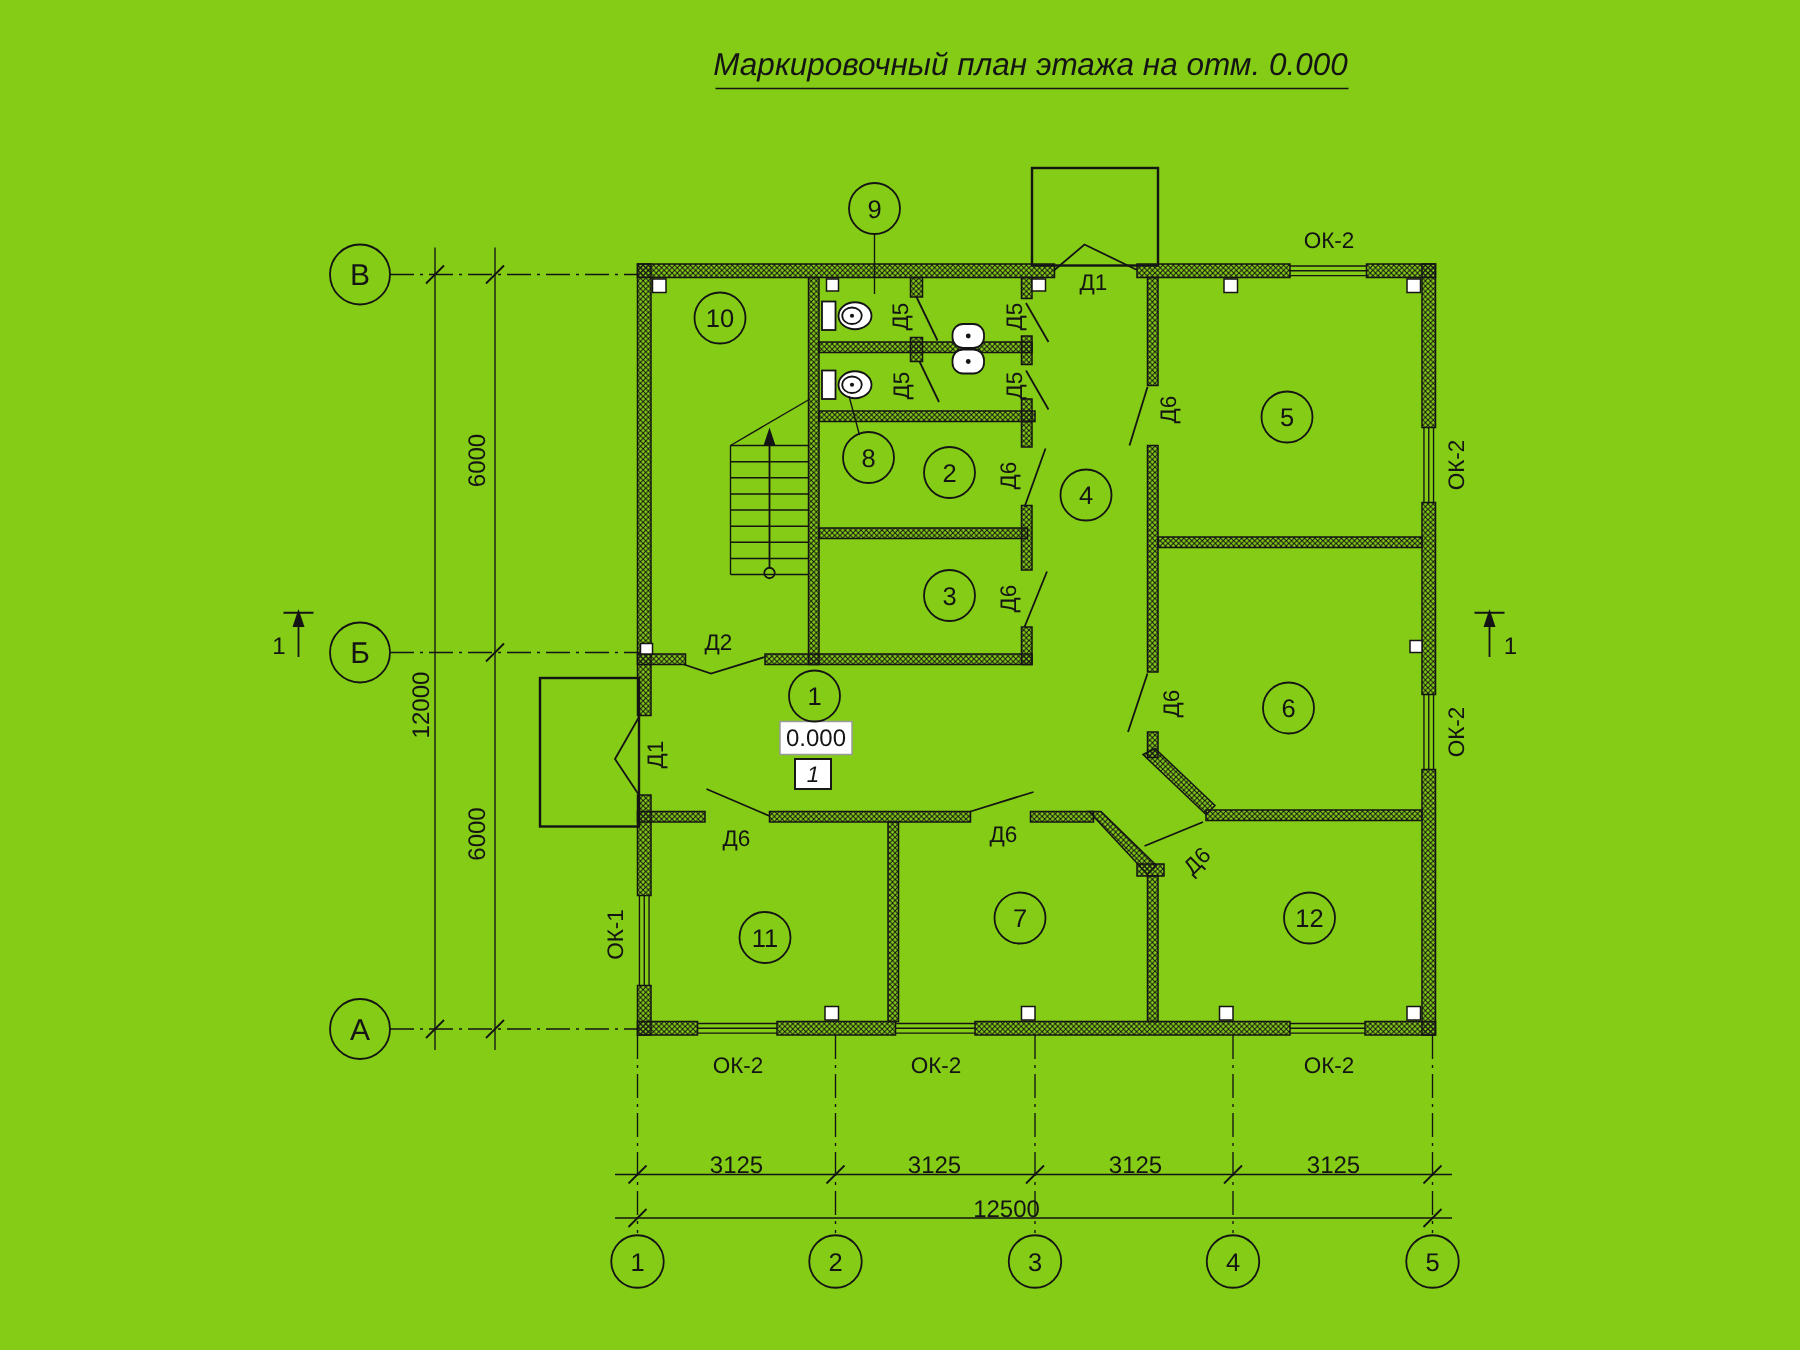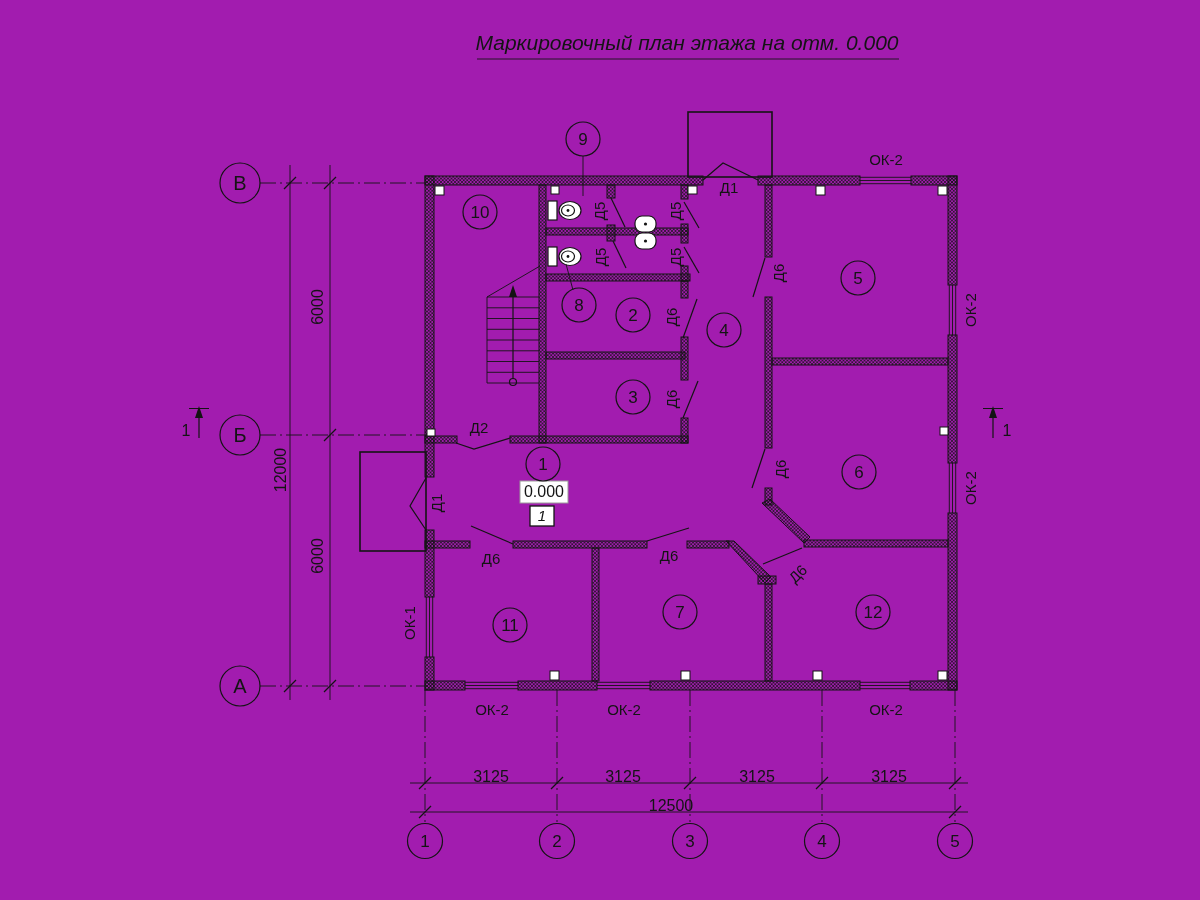--- a/index.html
+++ b/index.html
@@ -1,16 +1,16 @@
 <!DOCTYPE html>
 <html><head>
 <meta charset="utf-8">
 <style>
   html,body{margin:0;padding:0;background:#fff;}
-  .sheet{width:1200px;height:900px;position:relative;background:#a21caf;overflow:hidden;
+  .sheet{width:1200px;height:900px;position:relative;background:#84cc16;overflow:hidden;
          font-family:"Liberation Sans",sans-serif;text-align:center;}
   svg{display:block;}
   svg text{fill:#141414;font-family:"Liberation Sans",sans-serif;}
   .wall{fill:url(#hatch);stroke:#141414;stroke-width:1;}
   .thin{fill:none;stroke:#141414;stroke-width:1.2;}
   .thick{fill:none;stroke:#141414;stroke-width:1.6;}
   .axisline{fill:none;stroke:#141414;stroke-width:0.9;stroke-dasharray:16 4 2 4;}
   .dimline{fill:none;stroke:#141414;stroke-width:0.9;}
   .tick{stroke:#141414;stroke-width:1.2;}
   .winline{stroke:#141414;stroke-width:0.9;}

